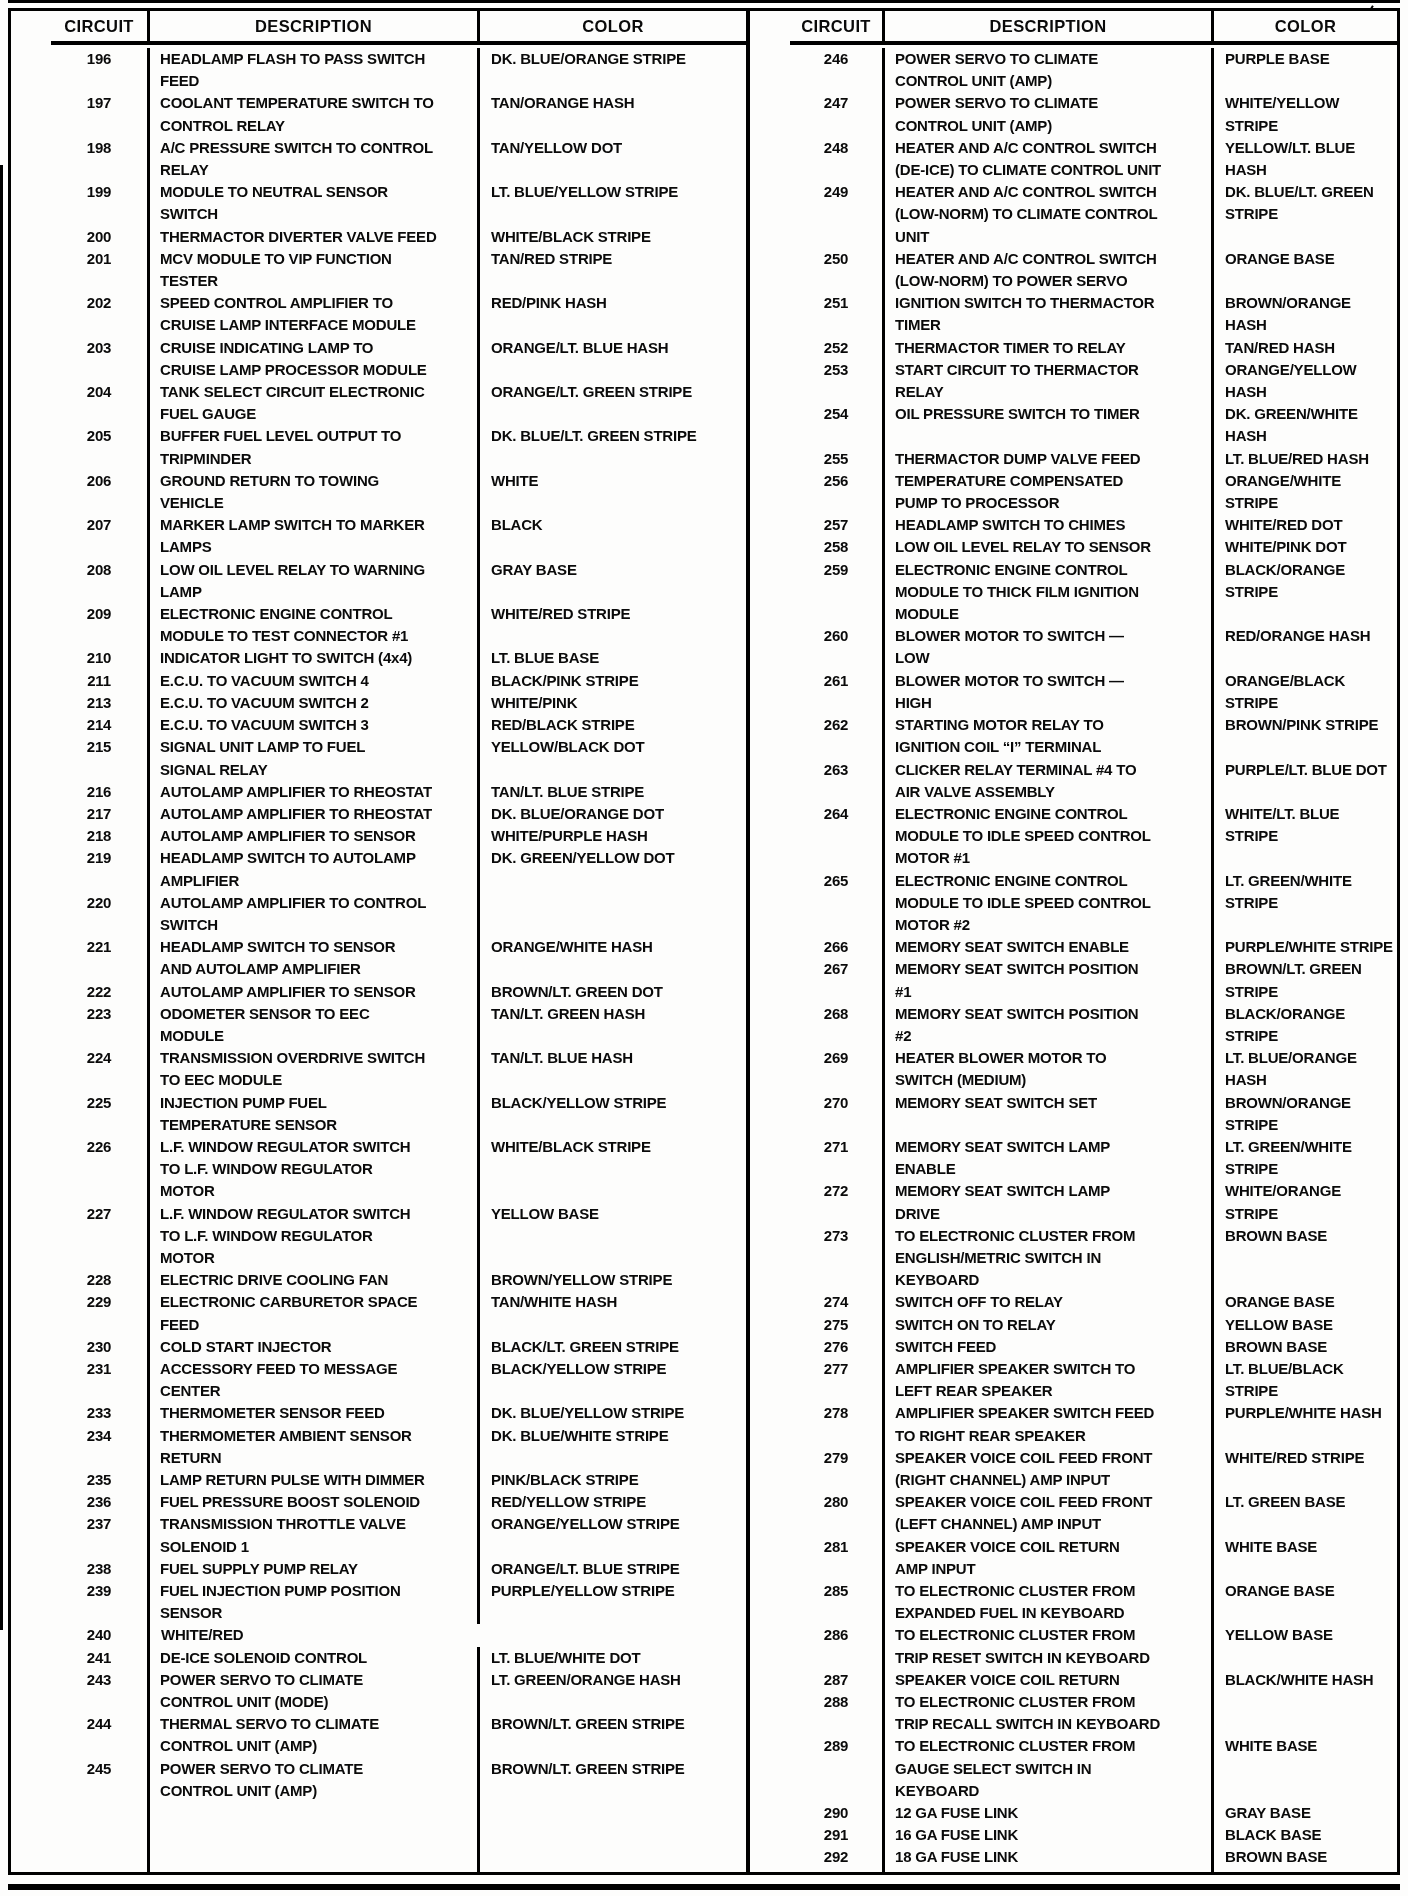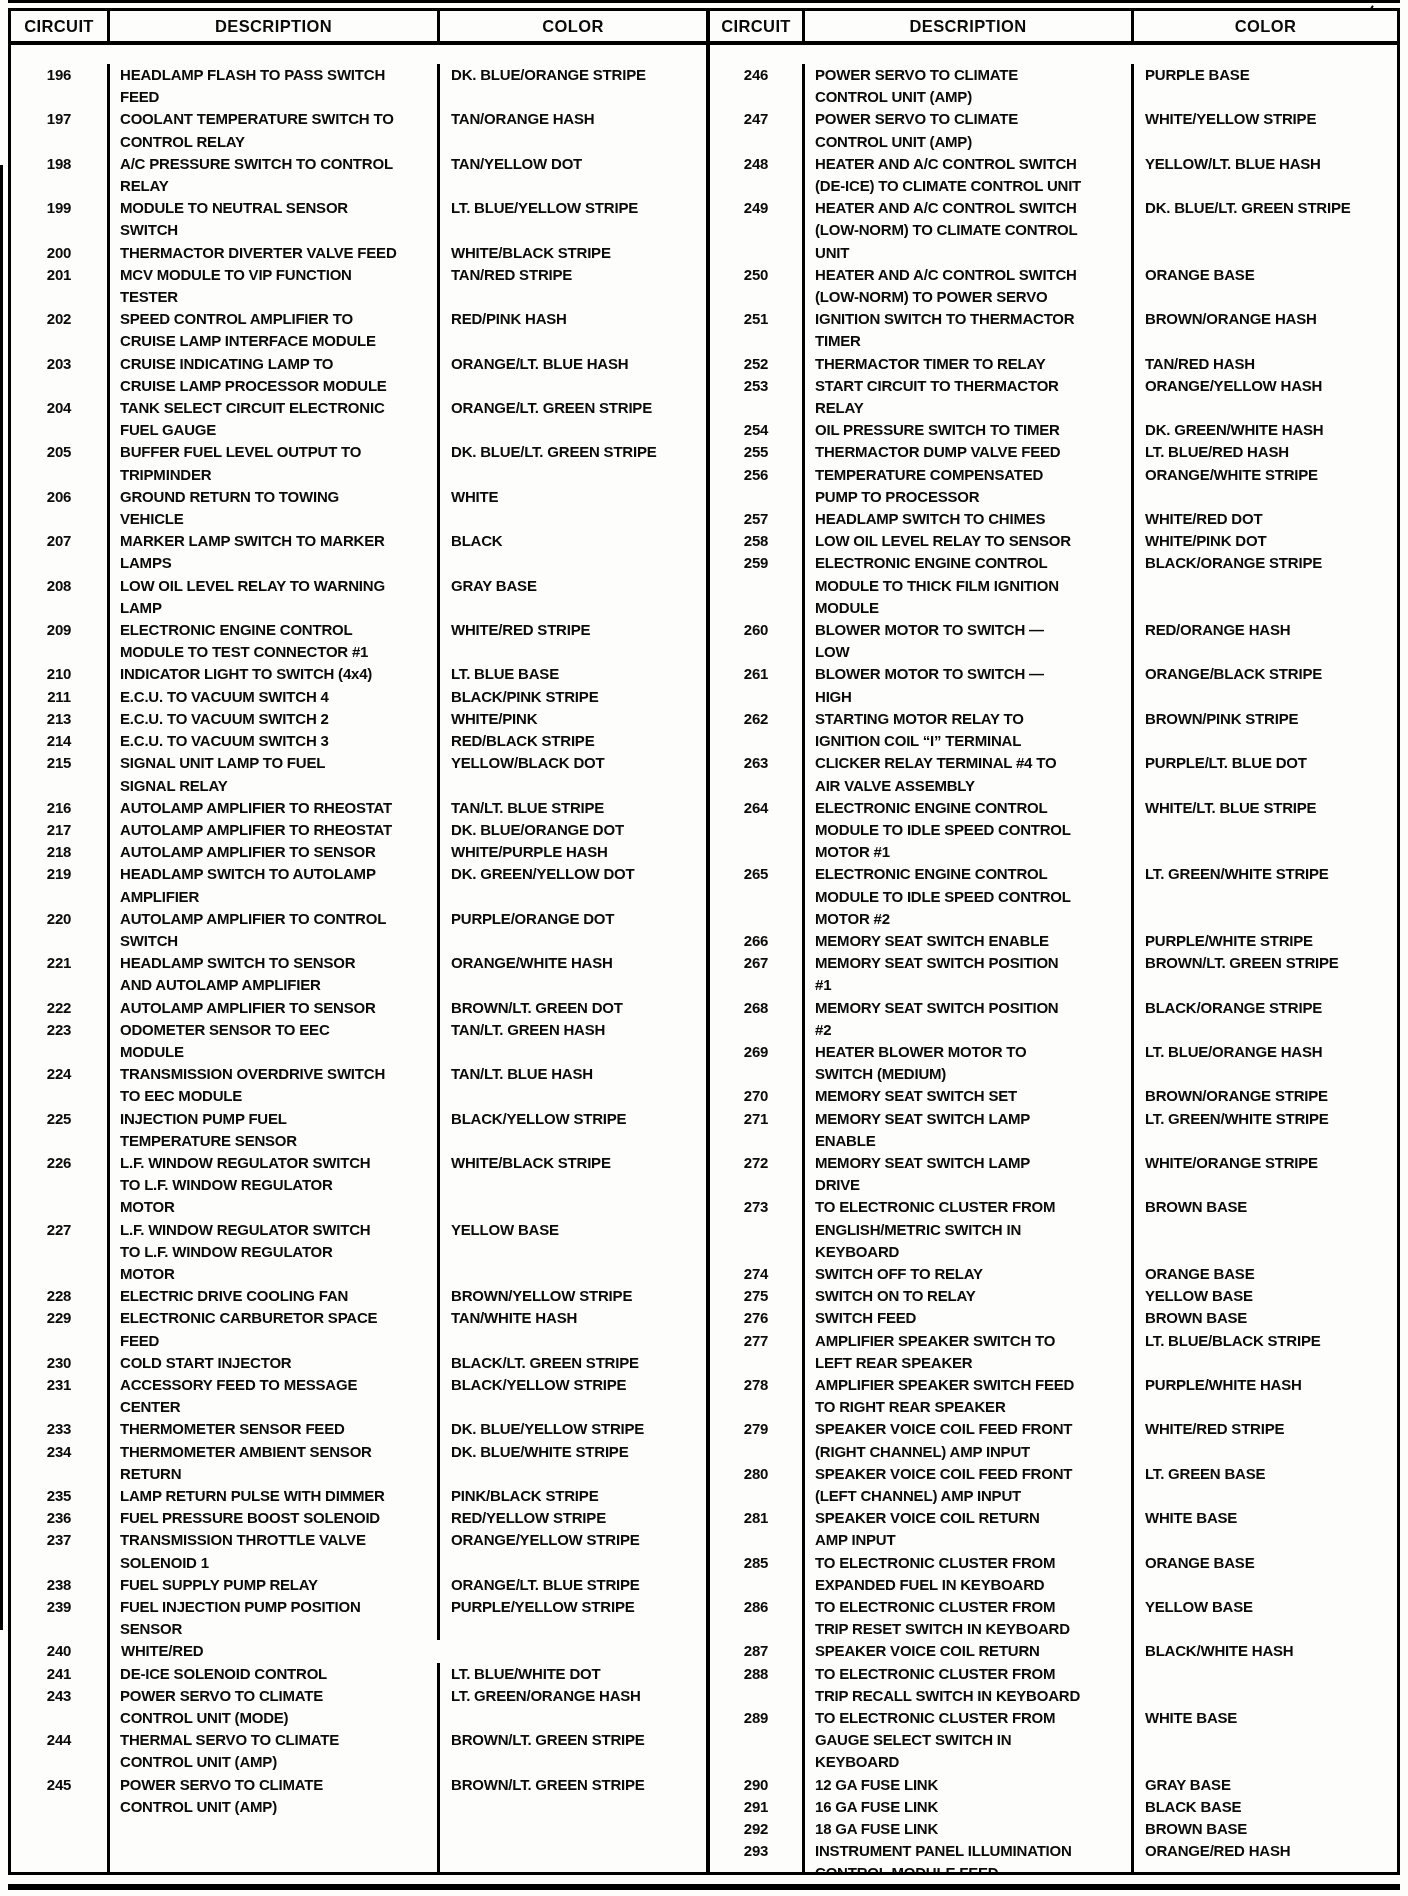--- a/index.html
+++ b/index.html
@@ -18,38 +18,38 @@
   .tick-mark { position:absolute; left:1369px; top:5px; width:2px; height:11px; background:#000; transform:rotate(32deg); }
   .speck { position:absolute; left:1190px; top:334px; width:2px; height:9px; background:#000; transform:rotate(20deg); }
 
   .table-wrap {
     position:absolute; left:8px; top:8px;
     width:1392px; height:1867px;
     border:3px solid #000;
     display:flex;
     background:#fdfdfc;
   }
-  .sub-table { display:flex; flex-direction:column; height:100%; }
+  .sub-table { display:flex; flex-direction:column; height:100%;margin-left:40px; }
   .sub-table.left  { width:699px; border-right:4px solid #000; }
   .sub-table.right { flex:1; }
 
   .header-row {
     display:grid; height:34px;
     border-bottom:4px solid #000;
   }
   .sub-table.left  .header-row, .sub-table.left  .row { grid-template-columns:99px 330px 1fr; }
   .sub-table.right .header-row, .sub-table.right .row { grid-template-columns:95px 329px 1fr; }
 
   .hcell {
     display:flex; align-items:center; justify-content:center;
     font-weight:bold; font-size:16.5px; letter-spacing:0.4px;
   }
   .hcell.b { border-right:3px solid #000; }
 
-  .body { flex:1; display:flex; flex-direction:column; overflow:hidden; padding-top:19px; }
+  .body { flex:1; display:flex; flex-direction:column; overflow:hidden; padding-top:3px; }
   .row { display:grid; }
   .row.filler { flex:1; }
 
   .cell {
     font-size:15px; font-weight:bold;
     line-height:22.2px; letter-spacing:-0.2px;
     white-space:pre-line;
   }
   .cell.circuit { text-align:center; border-right:3px solid #000; }
   .cell.desc    { padding-left:10px; padding-right:4px; border-right:3px solid #000; }
@@ -223,21 +223,20 @@
     <div class="cell circuit">219</div>
     <div class="cell desc">HEADLAMP SWITCH TO AUTOLAMP
 AMPLIFIER</div>
     <div class="cell color">DK. GREEN/YELLOW DOT</div>
   </div>
 
   <div class="row">
     <div class="cell circuit">220</div>
     <div class="cell desc">AUTOLAMP AMPLIFIER TO CONTROL
 SWITCH</div>
-    <div class="cell color">PURPLE/ORANGE DOT</div>
   </div>
 
   <div class="row">
     <div class="cell circuit">221</div>
     <div class="cell desc">HEADLAMP SWITCH TO SENSOR
 AND AUTOLAMP AMPLIFIER</div>
     <div class="cell color">ORANGE/WHITE HASH</div>
   </div>
 
   <div class="row">

